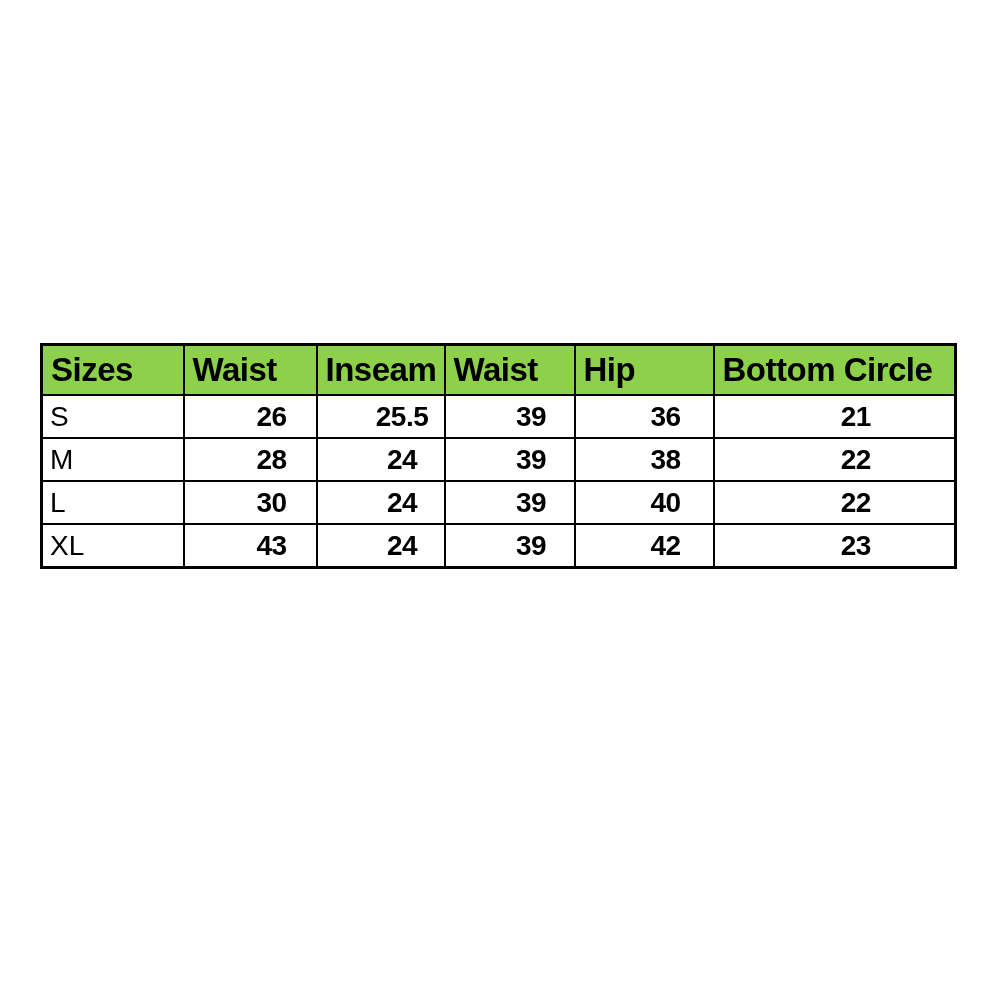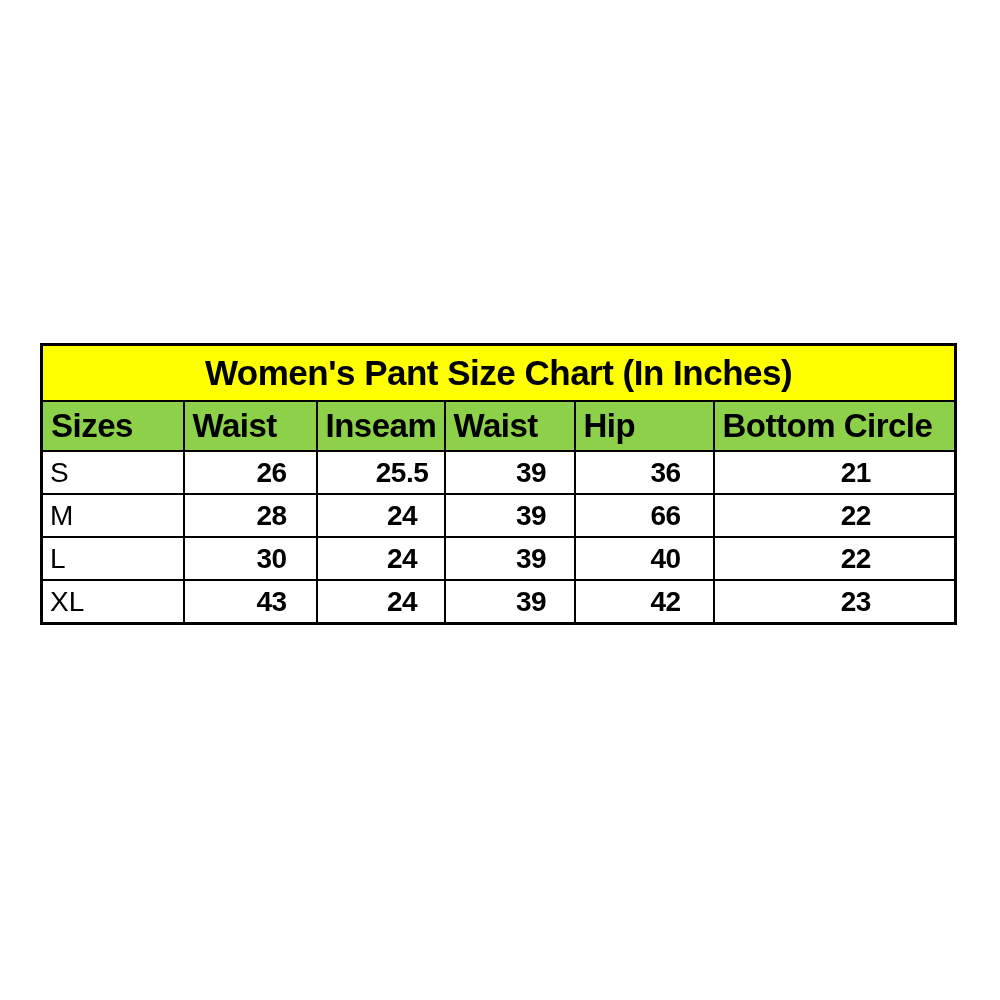--- a/index.html
+++ b/index.html
@@ -76,23 +76,20 @@
   <table class="size-chart">
     <colgroup>
       <col style="width:142px">
       <col style="width:133px">
       <col style="width:128px">
       <col style="width:130px">
       <col style="width:139px">
       <col style="width:242px">
     </colgroup>
     <thead>
-      <tr>
-        <th class="title-cell" colspan="6">Women's Pant Size Chart (In Inches)</th>
-      </tr>
       <tr class="head-row">
         <th>Sizes</th>
         <th>Waist</th>
         <th>Inseam</th>
         <th>Waist</th>
         <th>Hip</th>
         <th>Bottom Circle</th>
       </tr>
     </thead>
     <tbody>
@@ -102,21 +99,21 @@
         <td class="num-cell">25.5</td>
         <td class="num-cell">39</td>
         <td class="num-cell">36</td>
         <td class="num-cell">21</td>
       </tr>
       <tr class="data-row">
         <td class="size-cell">M</td>
         <td class="num-cell">28</td>
         <td class="num-cell">24</td>
         <td class="num-cell">39</td>
-        <td class="num-cell">66</td>
+        <td class="num-cell">38</td>
         <td class="num-cell">22</td>
       </tr>
       <tr class="data-row">
         <td class="size-cell">L</td>
         <td class="num-cell">30</td>
         <td class="num-cell">24</td>
         <td class="num-cell">39</td>
         <td class="num-cell">40</td>
         <td class="num-cell">22</td>
       </tr>

